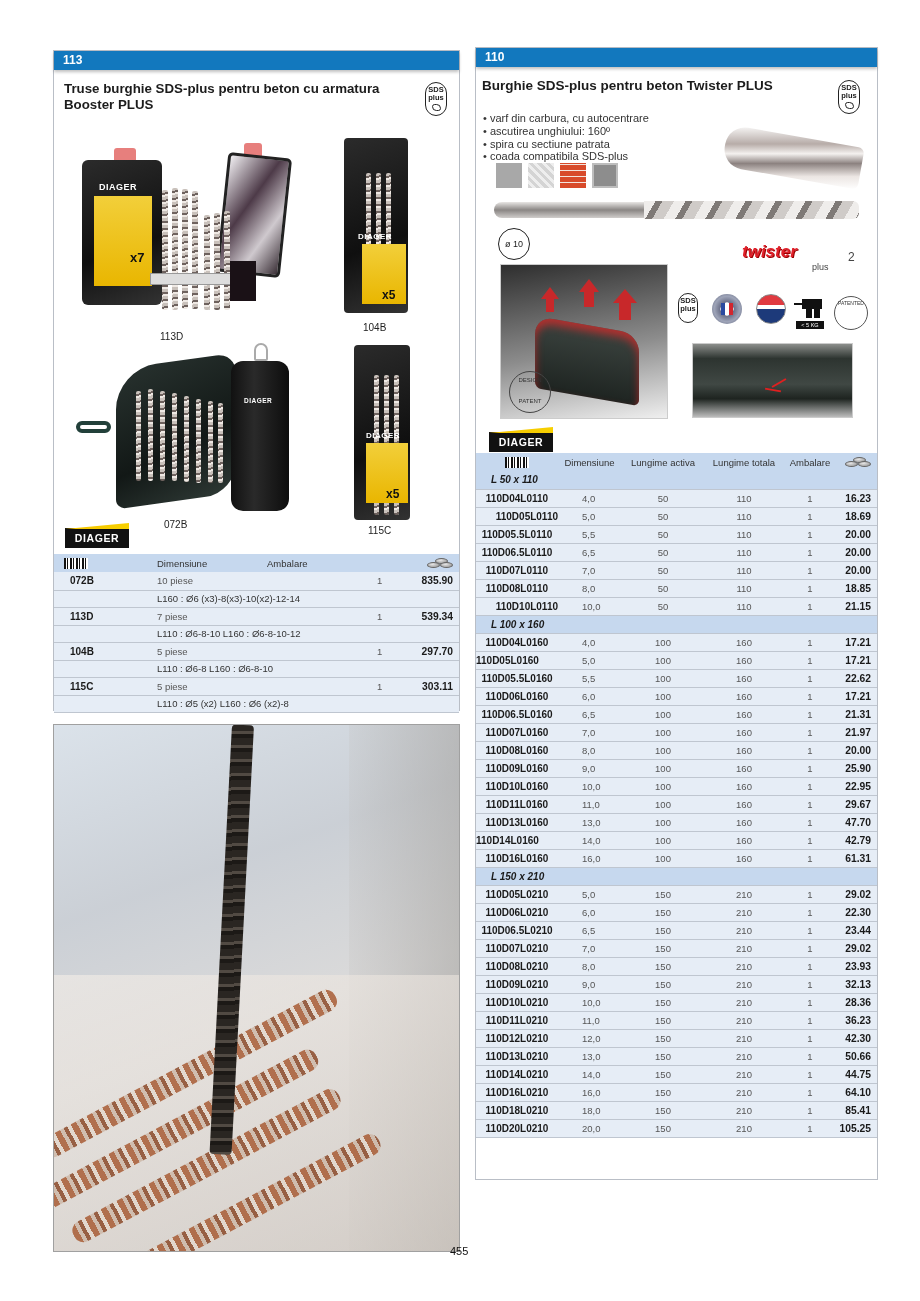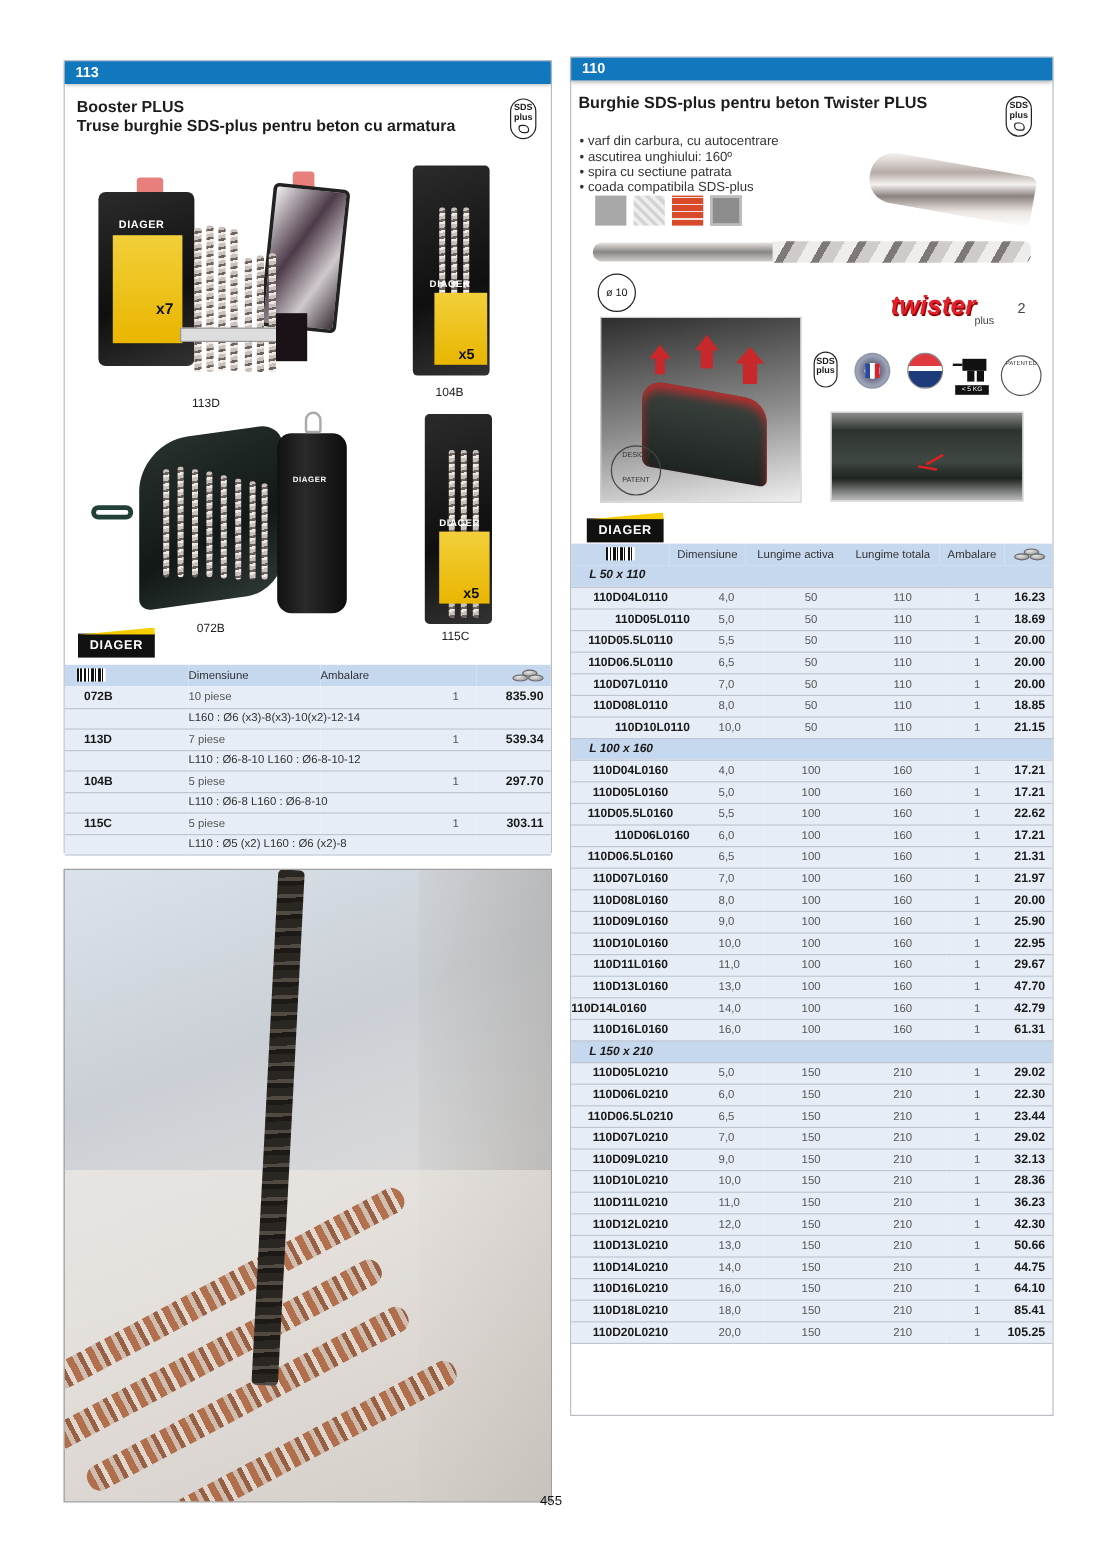--- a/index.html
+++ b/index.html
@@ -59,22 +59,22 @@
   .page-num { position: absolute; left: 450px; top: 1245px; font-size: 11px; color: #111; }
 </style>
 </head>
 <body>
 
 <div class="page">
 
   <div class="panel" id="left-panel">
     <div class="panel-bar">113</div>
     <div style="position:absolute;left:10px;top:30px;">
+      <div class="title">Truse burghie SDS-plus pentru beton cu armatura</div>
       <div class="title">Booster PLUS</div>
-      <div class="title">Truse burghie SDS-plus pentru beton cu armatura</div>
     </div>
     <div class="sds-badge" style="left:371px;top:31px;">
       <span>SDS</span><br>
       <span>plus</span>
       <span class="leaf"></span>
     </div>
 
     <div class="img" style="left:28px;top:97px;width:110px;height:160px;">
       <div class="hook" style="left:32px;top:0;width:22px;height:14px;"></div>
       <div class="case-dark" style="position:absolute;left:0;top:12px;width:80px;height:145px;"></div>
@@ -227,21 +227,21 @@
     <div class="img" style="left:116px;top:115px;width:26px;height:25px;background:#8d8d8d;border:2px solid #bdbdbd;"></div>
 
     <div class="img" style="left:18px;top:152px;width:365px;height:20px;">
       <div style="position:absolute;left:0;top:2px;width:150px;height:16px;background:linear-gradient(180deg,#e8e6e4,#8a8684 50%,#d0cdcb);border-radius:8px 0 0 8px;"></div>
       <div style="position:absolute;left:150px;top:1px;width:215px;height:18px;background:repeating-linear-gradient(120deg,#efedeb 0 10px,#7e7976 10px 16px,#cfcbc8 16px 26px);border-radius:0 6px 6px 0;"></div>
     </div>
 
     <div class="img" style="left:22px;top:180px;width:32px;height:32px;border:1.5px solid #222;border-radius:50%;font-size:9px;text-align:center;line-height:30px;"><span>ø 10</span></div>
 
     <div class="img" style="left:266px;top:194px;width:120px;height:32px;">
-      <span style="position:absolute;left:0;top:0;font-size:22px;font-weight:bold;font-style:italic;color:#e0202a;text-shadow:1px 1px 0 #900;">twister</span>
+      <span style="position:absolute;left:0;top:0;font-size:17px;font-weight:bold;font-style:italic;color:#e0202a;text-shadow:1px 1px 0 #900;">twister</span>
       <span style="position:absolute;left:70px;top:20px;font-size:9px;color:#444;">plus</span>
       <span style="position:absolute;left:106px;top:8px;font-size:12px;color:#444;">2</span>
     </div>
 
     <div class="img" style="left:24px;top:216px;width:168px;height:155px;background:linear-gradient(170deg,#2e2e2e,#8c8c8c 55%,#efefef);border:1px solid #ccc;">
       <div style="position:absolute;left:34px;top:60px;width:104px;height:72px;background:linear-gradient(180deg,#3c4440,#1e2421);border-radius:18px 18px 6px 6px;transform:skewY(10deg);box-shadow:inset 0 6px 8px rgba(230,40,40,0.7);"></div>
       <div style="position:absolute;left:40px;top:22px;width:0;height:0;border-left:9px solid transparent;border-right:9px solid transparent;border-bottom:12px solid #c8282a;"></div>
       <div style="position:absolute;left:45px;top:33px;width:8px;height:14px;background:#c8282a;"></div>
       <div style="position:absolute;left:78px;top:14px;width:0;height:0;border-left:10px solid transparent;border-right:10px solid transparent;border-bottom:13px solid #c8282a;"></div>
       <div style="position:absolute;left:83px;top:26px;width:10px;height:16px;background:#c8282a;"></div>
@@ -360,37 +360,37 @@
             </tr>
             <tr class="tbl-row">
               <td class="code" style="width:82px;text-align:center;">110D04L0160</td>
               <td class="num" style="width:63px;padding-left:24px;">4,0</td>
               <td class="num" style="width:84px;text-align:center;">100</td>
               <td class="num" style="width:78px;text-align:center;">160</td>
               <td class="num" style="width:54px;text-align:center;">1</td>
               <td class="price">17.21</td>
             </tr>
             <tr class="tbl-row">
-              <td class="code" style="width:82px;text-align:center;">110D05L0160</td>
+              <td class="code" style="width:82px;text-align:left;">110D05L0160</td>
               <td class="num" style="width:63px;padding-left:24px;">5,0</td>
               <td class="num" style="width:84px;text-align:center;">100</td>
               <td class="num" style="width:78px;text-align:center;">160</td>
               <td class="num" style="width:54px;text-align:center;">1</td>
               <td class="price">17.21</td>
             </tr>
             <tr class="tbl-row">
               <td class="code" style="width:82px;text-align:center;">110D05.5L0160</td>
               <td class="num" style="width:63px;padding-left:24px;">5,5</td>
               <td class="num" style="width:84px;text-align:center;">100</td>
               <td class="num" style="width:78px;text-align:center;">160</td>
               <td class="num" style="width:54px;text-align:center;">1</td>
               <td class="price">22.62</td>
             </tr>
             <tr class="tbl-row">
-              <td class="code" style="width:82px;padding-left:36px;">110D06L0160</td>
+              <td class="code" style="width:82px;text-align:center;">110D06L0160</td>
               <td class="num" style="width:63px;padding-left:24px;">6,0</td>
               <td class="num" style="width:84px;text-align:center;">100</td>
               <td class="num" style="width:78px;text-align:center;">160</td>
               <td class="num" style="width:54px;text-align:center;">1</td>
               <td class="price">17.21</td>
             </tr>
             <tr class="tbl-row">
               <td class="code" style="width:82px;text-align:center;">110D06.5L0160</td>
               <td class="num" style="width:63px;padding-left:24px;">6,5</td>
               <td class="num" style="width:84px;text-align:center;">100</td>
@@ -491,20 +491,28 @@
             </tr>
             <tr class="tbl-row">
               <td class="code" style="width:82px;text-align:center;">110D07L0210</td>
               <td class="num" style="width:63px;padding-left:24px;">7,0</td>
               <td class="num" style="width:84px;text-align:center;">150</td>
               <td class="num" style="width:78px;text-align:center;">210</td>
               <td class="num" style="width:54px;text-align:center;">1</td>
               <td class="price">29.02</td>
             </tr>
             <tr class="tbl-row">
+              <td class="code" style="width:82px;text-align:center;">110D08L0210</td>
+              <td class="num" style="width:63px;padding-left:24px;">8,0</td>
+              <td class="num" style="width:84px;text-align:center;">150</td>
+              <td class="num" style="width:78px;text-align:center;">210</td>
+              <td class="num" style="width:54px;text-align:center;">1</td>
+              <td class="price">23.93</td>
+            </tr>
+            <tr class="tbl-row">
               <td class="code" style="width:82px;text-align:center;">110D09L0210</td>
               <td class="num" style="width:63px;padding-left:24px;">9,0</td>
               <td class="num" style="width:84px;text-align:center;">150</td>
               <td class="num" style="width:78px;text-align:center;">210</td>
               <td class="num" style="width:54px;text-align:center;">1</td>
               <td class="price">32.13</td>
             </tr>
             <tr class="tbl-row">
               <td class="code" style="width:82px;text-align:center;">110D10L0210</td>
               <td class="num" style="width:63px;padding-left:24px;">10,0</td>

